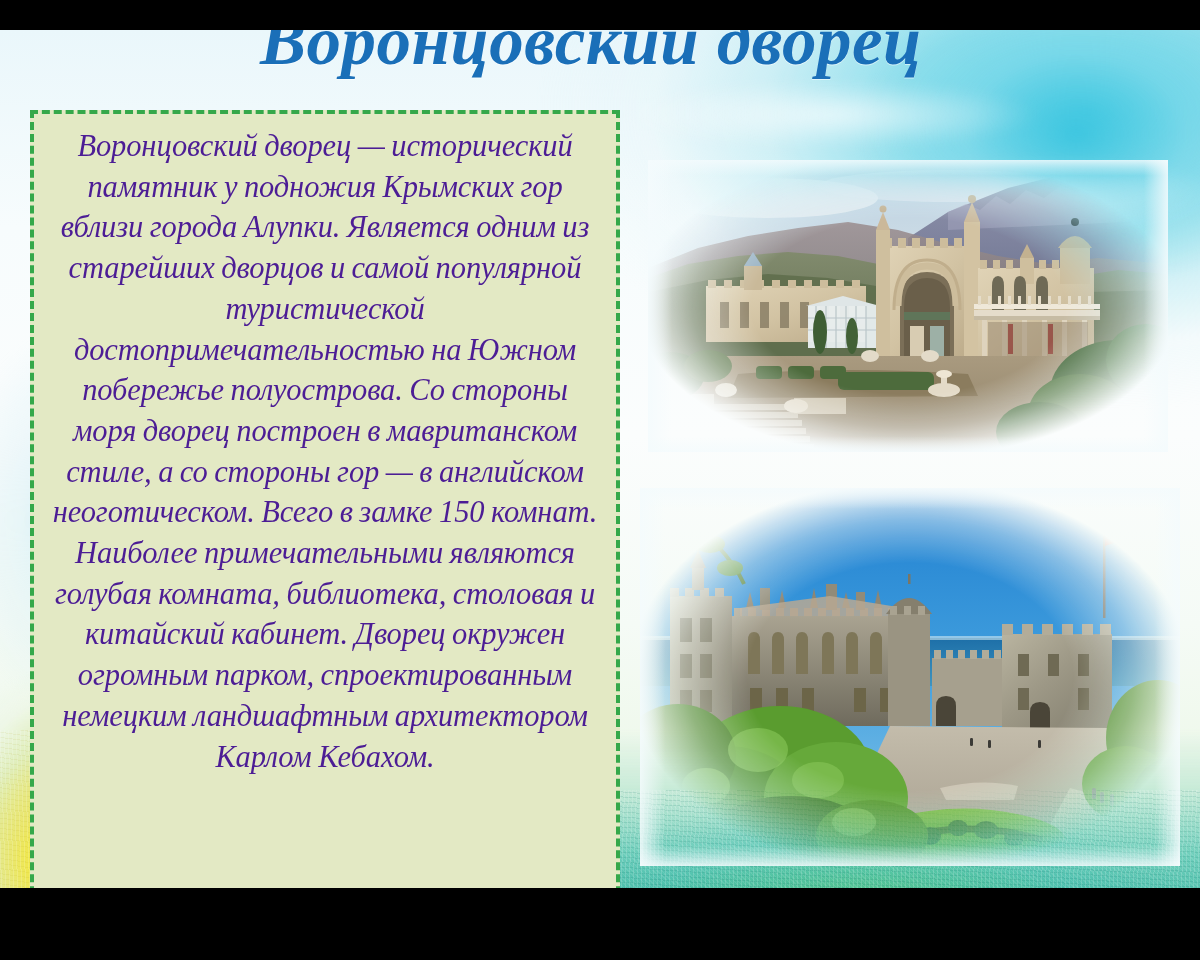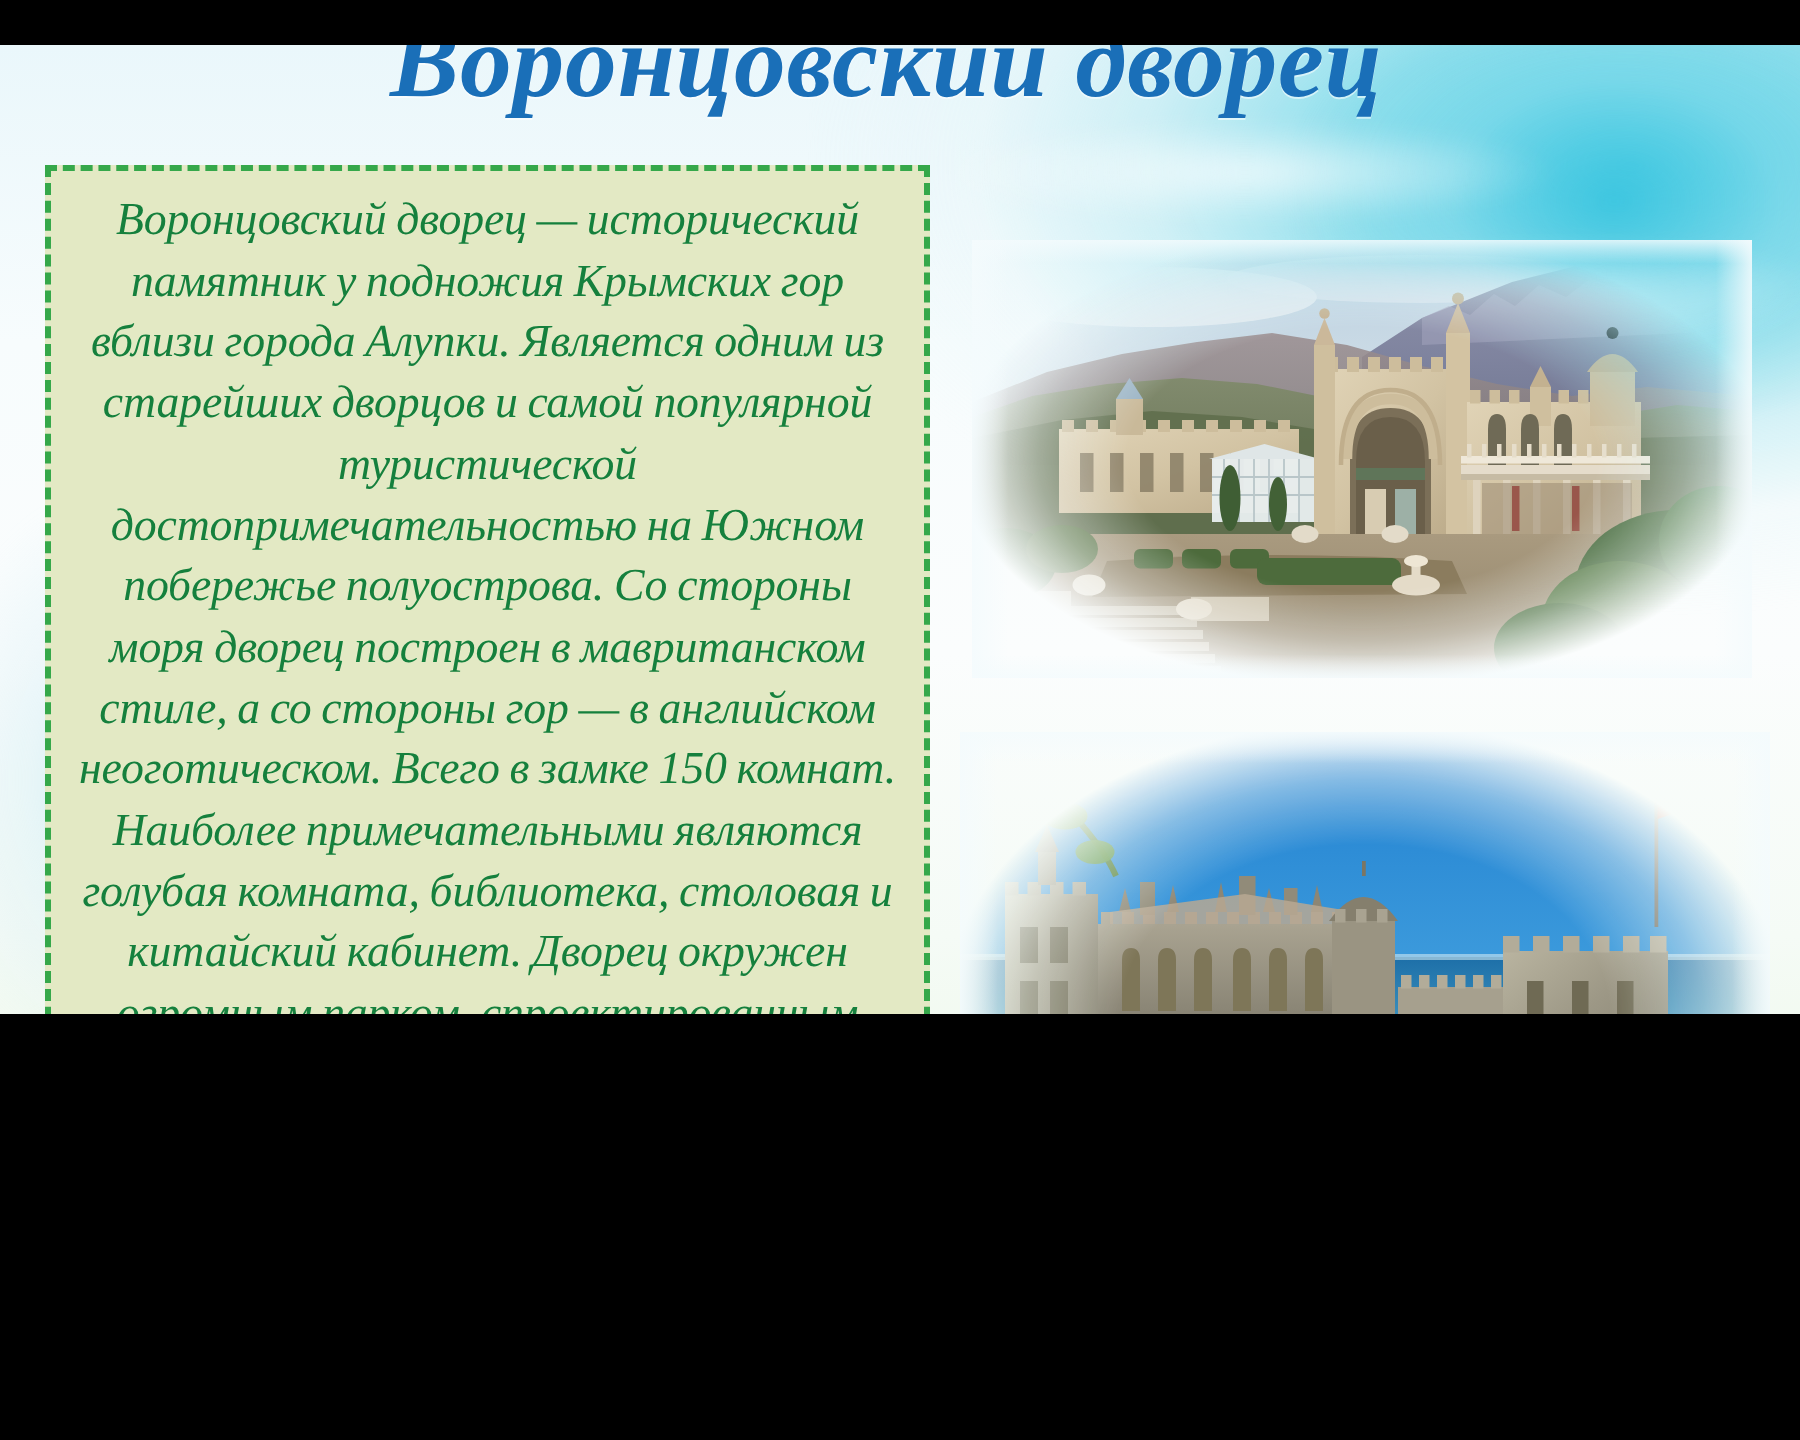--- a/index.html
+++ b/index.html
@@ -9,21 +9,21 @@
     width: 1200px;
     height: 960px;
     overflow: hidden;
     background: #000;
     font-family: "Liberation Serif", "DejaVu Serif", serif;
   }
 
   .slide {
     position: relative;
     width: 1200px;
-    height: 676px;
+    height: 888px;
     background: #000000;
     overflow: hidden;
   }
 
   
   .bar-top, .bar-bottom {
     position: absolute;
     left: 0;
     width: 1200px;
     height: 30px;
@@ -229,21 +229,21 @@
     z-index: 20;
     padding: 12px 14px 8px 14px;
     overflow: hidden;
   }
 
   .body-text {
     font-family: "Liberation Serif", "DejaVu Serif", serif;
     font-style: italic;
     font-size: 30.5px;
     line-height: 1.335;
-    color: #15803d;
+    color: #4c1d95;
     text-align: center;
     letter-spacing: -0.1px;
     word-spacing: -1px;
     hyphens: none;
   }
 
   
   .photo {
     position: absolute;
     z-index: 15;

